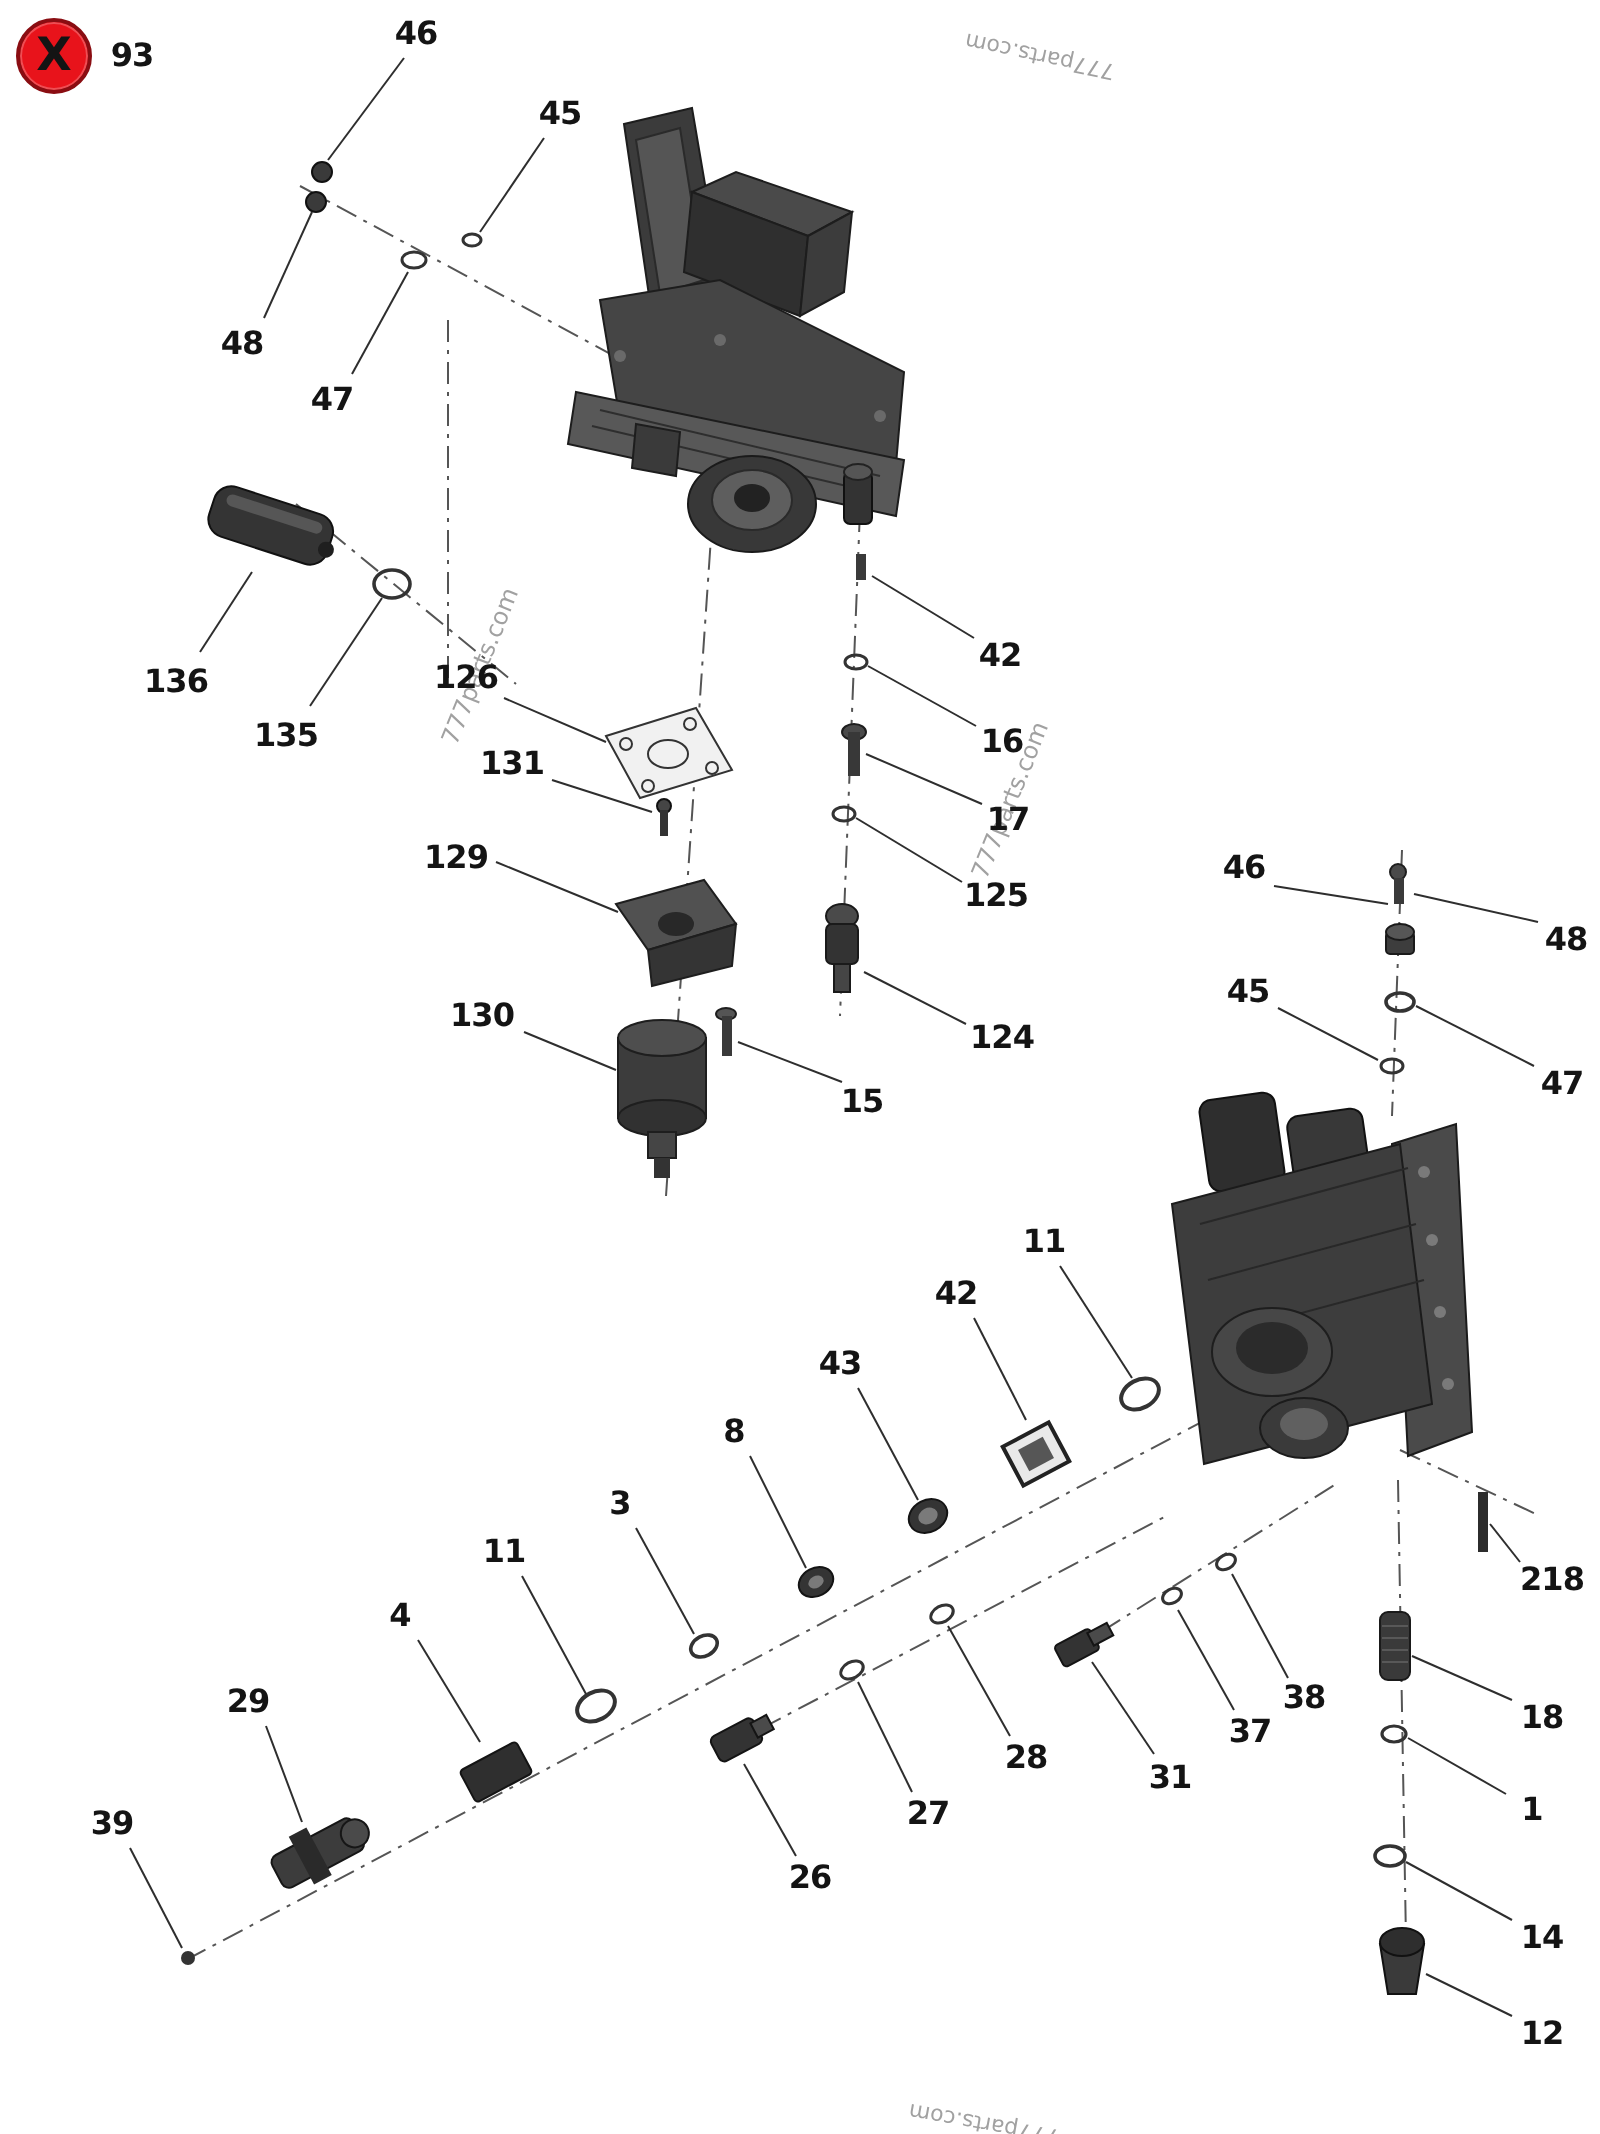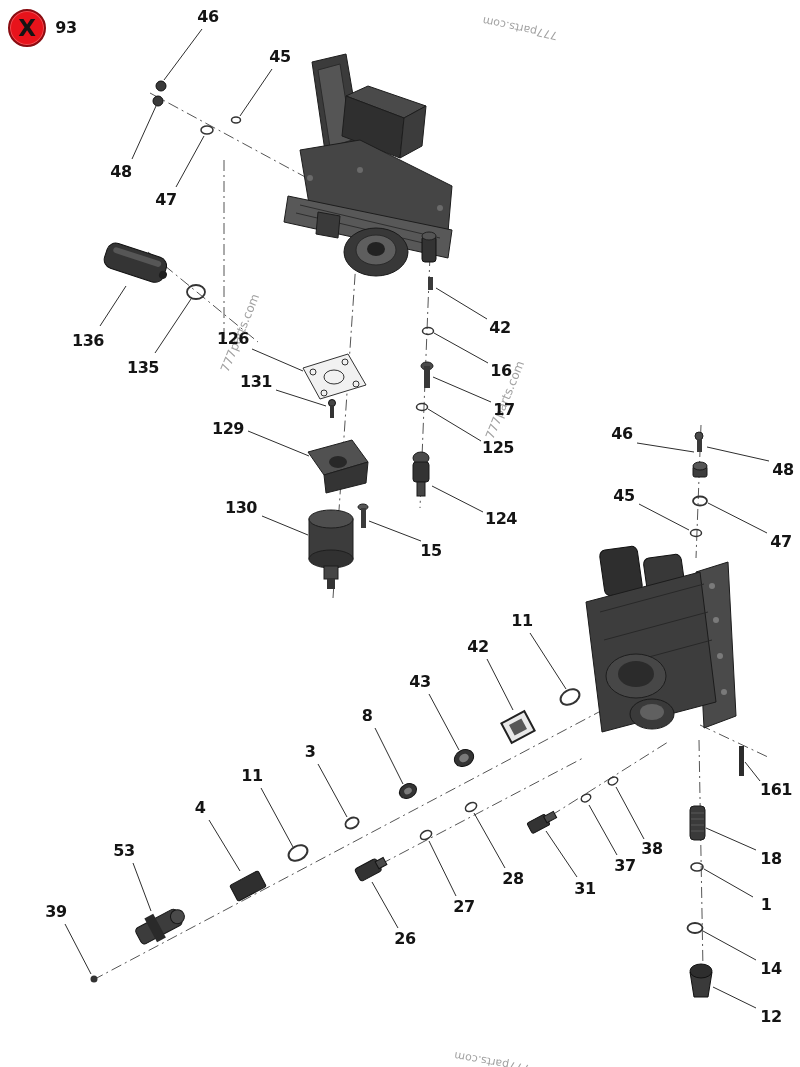--- a/index.html
+++ b/index.html
@@ -276,28 +276,28 @@
       <div class="callout" style="left: 783px; top: 470px;">48</div>
       <div class="callout" style="left: 624px; top: 496px;">45</div>
       <div class="callout" style="left: 781px; top: 542px;">47</div>
       <div class="callout" style="left: 522px; top: 621px;">11</div>
       <div class="callout" style="left: 478px; top: 647px;">42</div>
       <div class="callout" style="left: 420px; top: 682px;">43</div>
       <div class="callout" style="left: 367px; top: 716px;">8</div>
       <div class="callout" style="left: 310px; top: 752px;">3</div>
       <div class="callout" style="left: 252px; top: 776px;">11</div>
       <div class="callout" style="left: 200px; top: 808px;">4</div>
-      <div class="callout" style="left: 124px; top: 851px;">53</div>
+      <div class="callout" style="left: 124px; top: 851px;">29</div>
       <div class="callout" style="left: 56px; top: 912px;">39</div>
       <div class="callout" style="left: 405px; top: 939px;">26</div>
       <div class="callout" style="left: 464px; top: 907px;">27</div>
       <div class="callout" style="left: 513px; top: 879px;">28</div>
       <div class="callout" style="left: 585px; top: 889px;">31</div>
       <div class="callout" style="left: 625px; top: 866px;">37</div>
       <div class="callout" style="left: 652px; top: 849px;">38</div>
-      <div class="callout" style="left: 776px; top: 790px;">161</div>
+      <div class="callout" style="left: 776px; top: 790px;">218</div>
       <div class="callout" style="left: 771px; top: 859px;">18</div>
       <div class="callout" style="left: 766px; top: 905px;">1</div>
       <div class="callout" style="left: 771px; top: 969px;">14</div>
       <div class="callout" style="left: 771px; top: 1017px;">12</div>
     </div>
 
 </div>
 
 </body></html>

